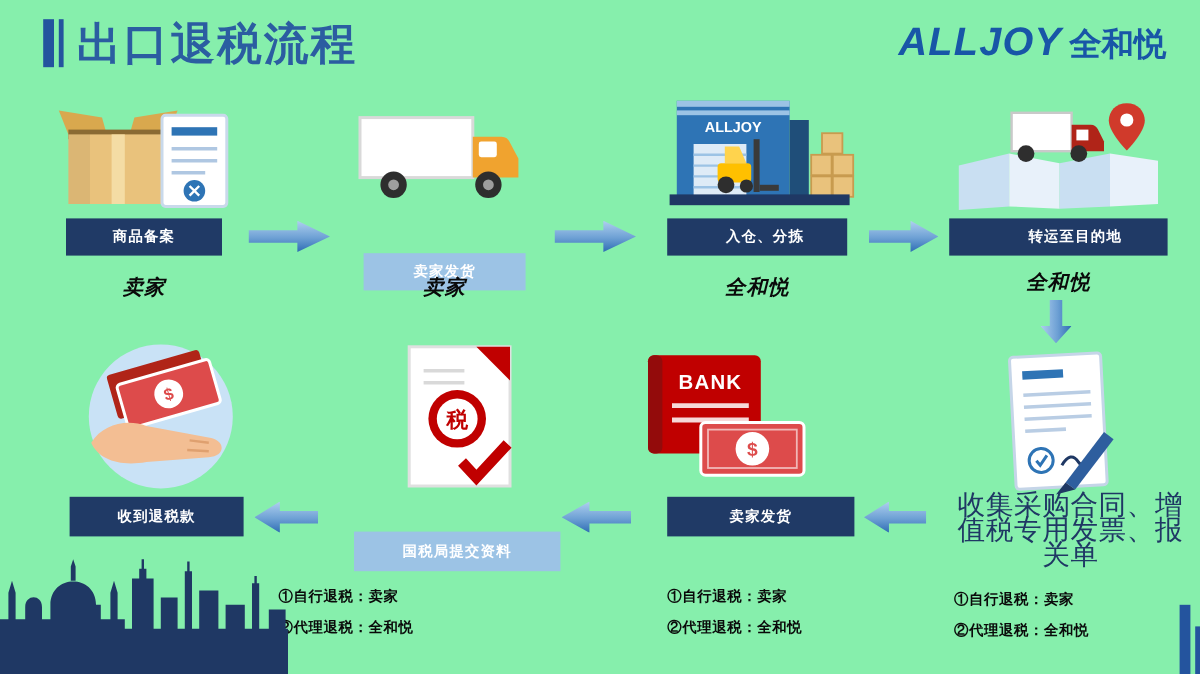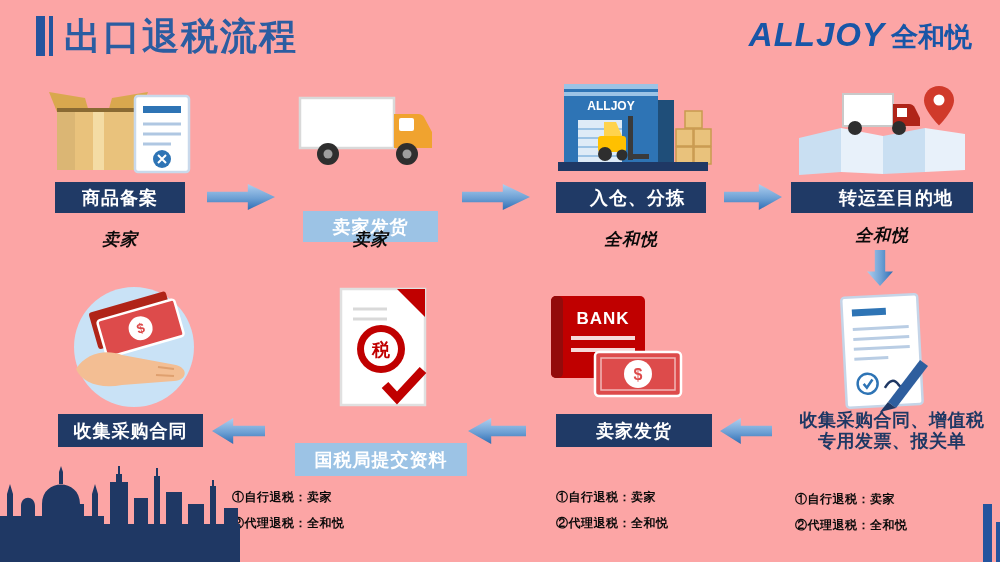--- a/index.html
+++ b/index.html
@@ -1,53 +1,53 @@
 <!DOCTYPE html>
 <html><head>
 <meta charset="utf-8">
 <style>
   * { margin:0; padding:0; box-sizing:border-box; }
   html,body { width:1000px; height:562px; }
   body { font-family:"Liberation Sans", sans-serif; background:#fff; }
-  .slide { position:relative; width:1000px; height:562px; background:#fca5a5; overflow:hidden; }
+  .slide { position:relative; width:1000px; height:562px; background:#86efac; overflow:hidden; }
 
   
   .title-bar1 { position:absolute; left:36px; top:16px; width:9px; height:40px; background:#24549E; }
   .title-bar2 { position:absolute; left:49px; top:16px; width:4px; height:40px; background:#24549E; }
   .page-title { position:absolute; left:64px; top:12px; font-size:37px; font-weight:bold; color:#2B5DA1; letter-spacing:2px; }
   .logo { position:absolute; right:28px; top:16px; display:flex; align-items:baseline; color:#1856A7; }
   .logo-en { font-size:33px; font-weight:bold; font-style:italic; letter-spacing:1px; }
   .logo-cn { font-size:27px; font-weight:bold; margin-left:6px; }
 
   
   .icon { position:absolute; }
   .icon svg { width:100%; height:100%; display:block; }
 
   
   .flow-label { position:absolute; height:31px; display:flex; align-items:center; justify-content:center;
-                color:#fff; font-weight:bold; font-size:18px; letter-spacing:1px; }
+                color:#fff; font-weight:bold; font-size:12px; letter-spacing:1px; }
   .flow-label.dark  { background:#203A66; }
   .flow-label.light { background:#9CC3E5;margin-top:29px; }
 
   .actor { position:absolute; font-weight:bold; font-size:17px; color:#0a0a0a; text-align:center; letter-spacing:1px;font-style:italic; }
 
   
   .arrow-right { position:absolute; width:68px; height:26px;
     background:linear-gradient(180deg,#AFCFEF 0%,#6DA0D4 55%,#2E6DB4 100%);
     clip-path:polygon(0 30%,60% 30%,60% 0,100% 50%,60% 100%,60% 70%,0 70%); }
   .arrow-left { position:absolute; width:58px; height:26px;
     background:linear-gradient(180deg,#AFCFEF 0%,#6DA0D4 55%,#2E6DB4 100%);
     clip-path:polygon(100% 30%,40% 30%,40% 0,0 50%,40% 100%,40% 70%,100% 70%); }
   .arrow-down { position:absolute; width:26px; height:36px;
     background:linear-gradient(90deg,#AFCFEF 0%,#6DA0D4 55%,#2E6DB4 100%);
     clip-path:polygon(30% 0,70% 0,70% 60%,100% 60%,50% 100%,0 60%,30% 60%); }
 
   
   .collect-label { position:absolute; left:793px; top:410px; width:198px; text-align:center;
-                   font-size:18px; font-weight:bold; color:#1F3864; line-height:21px; letter-spacing:0.5px; }
+                   font-size:23px; font-weight:normal; color:#1F3864; line-height:21px; letter-spacing:0.5px; }
   .notes { position:absolute; font-size:12px; font-weight:bold; color:#0a0a0a; line-height:26px; letter-spacing:0.5px;margin-top:26px; }
   .notes div { white-space:nowrap; }
 
   
   .skyline { position:absolute; left:0; bottom:0; width:240px; height:120px; }
   .corner-bar1 { position:absolute; right:8px; bottom:0; width:9px; height:58px; background:#24549E; }
   .corner-bar2 { position:absolute; right:0; bottom:0; width:4px; height:40px; background:#24549E; }
 </style>
 </head>
 <body>
@@ -170,21 +170,21 @@
         </g>
         <circle cx="38" cy="95" r="10" fill="none" stroke="#2E74B5" stroke-width="2.5"></circle>
         <path d="M34,95 l3,4 l6,-8" fill="none" stroke="#2E74B5" stroke-width="2.5"></path>
         <path d="M55,100 q8,-12 14,-2 q5,8 16,-6" fill="none" stroke="#1F3864" stroke-width="2.5"></path>
       </g>
       <polygon points="60,114 92,72 100,78 68,120" fill="#2E5E9E"></polygon>
       <polygon points="60,114 68,120 52,124" fill="#1F3864"></polygon>
     </svg>
   </div>
 
-  <div class="icon" style="left:543px; top:290px; width:145px; height:112px;">
+  <div class="icon" style="left:532px; top:290px; width:145px; height:112px;">
     <svg viewBox="0 0 145 112">
       <rect x="8" y="6" width="94" height="82" rx="5" fill="#C00000"></rect>
       <rect x="8" y="6" width="12" height="82" rx="5" fill="#930B0B"></rect>
       <text x="60" y="34" fill="#ffffff" font-size="17" font-weight="bold" text-anchor="middle" letter-spacing="1">BANK</text>
       <line x1="28" y1="48" x2="92" y2="48" stroke="rgba(255,255,255,.85)" stroke-width="4"></line>
       <line x1="28" y1="60" x2="92" y2="60" stroke="rgba(255,255,255,.85)" stroke-width="4"></line>
       <rect x="52" y="62" width="86" height="44" rx="4" fill="#DD4B4B" stroke="#ffffff" stroke-width="2.5"></rect>
       <rect x="58" y="68" width="74" height="32" fill="none" stroke="rgba(255,255,255,.6)" stroke-width="1.5"></rect>
       <circle cx="95" cy="84" r="14" fill="#ffffff"></circle>
       <text x="95" y="90" fill="#DD4B4B" font-size="16" font-weight="bold" text-anchor="middle">$</text>
@@ -214,21 +214,21 @@
         <text x="80" y="52" fill="#DD4B4B" font-size="14" font-weight="bold" text-anchor="middle">$</text>
       </g>
       <path d="M16,86 C26,70 46,66 62,72 L116,82 C128,85 128,97 114,98 L62,102 C40,106 22,100 16,86 Z" fill="#F3BE93"></path>
       <path d="M98,84 l16,2 M96,92 l18,1" stroke="#DFA06F" stroke-width="2" fill="none"></path>
     </svg>
   </div>
 
   <div class="collect-label">收集采购合同、增值税专用发票、报关单</div>
   <div class="flow-label dark" style="left:556px; top:414px; width:156px; height:33px;">卖家发货</div>
   <div class="flow-label light" style="left:295px; top:414px; width:172px; height:33px;text-align:center;">国税局提交资料</div>
-  <div class="flow-label dark" style="left:58px;  top:414px; width:145px; height:33px;">收集采购合同</div>
+  <div class="flow-label dark" style="left:58px;  top:414px; width:145px; height:33px;">收到退税款</div>
 
   <div class="arrow-left" style="left:720px; top:418px; width:52px;"></div>
   <div class="arrow-left" style="left:468px; top:418px;"></div>
   <div class="arrow-left" style="left:212px; top:418px; width:53px;"></div>
 
   <div class="notes" style="left:795px; top:460px; width:200px;">
     <div>①自行退税：卖家</div>
     <div>②代理退税：全和悦</div>
   </div>
   <div class="notes" style="left:556px; top:458px; width:200px;">

